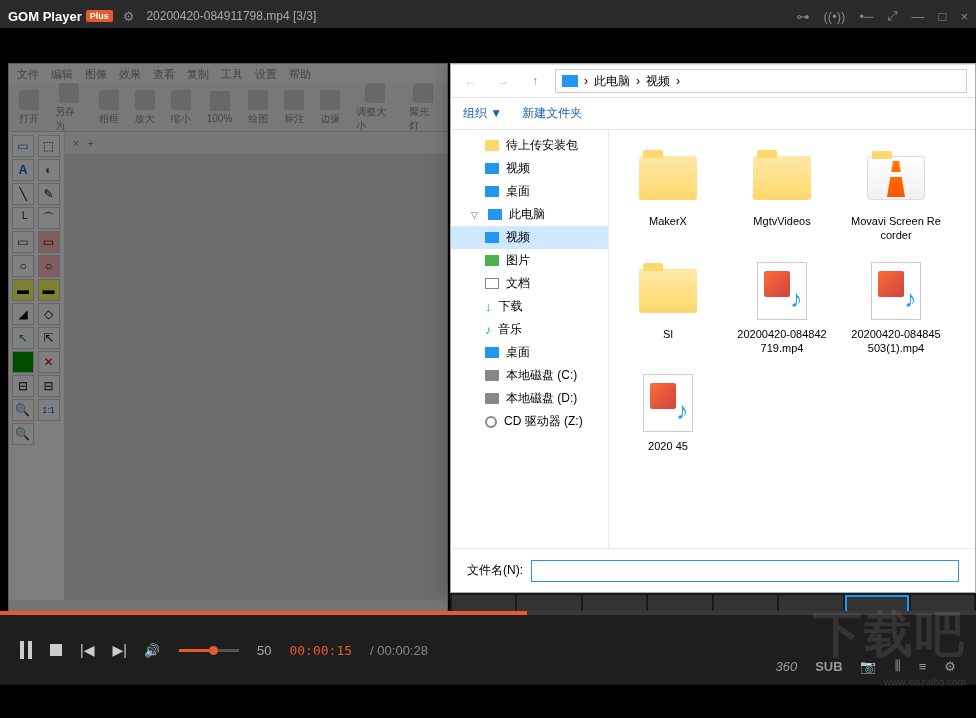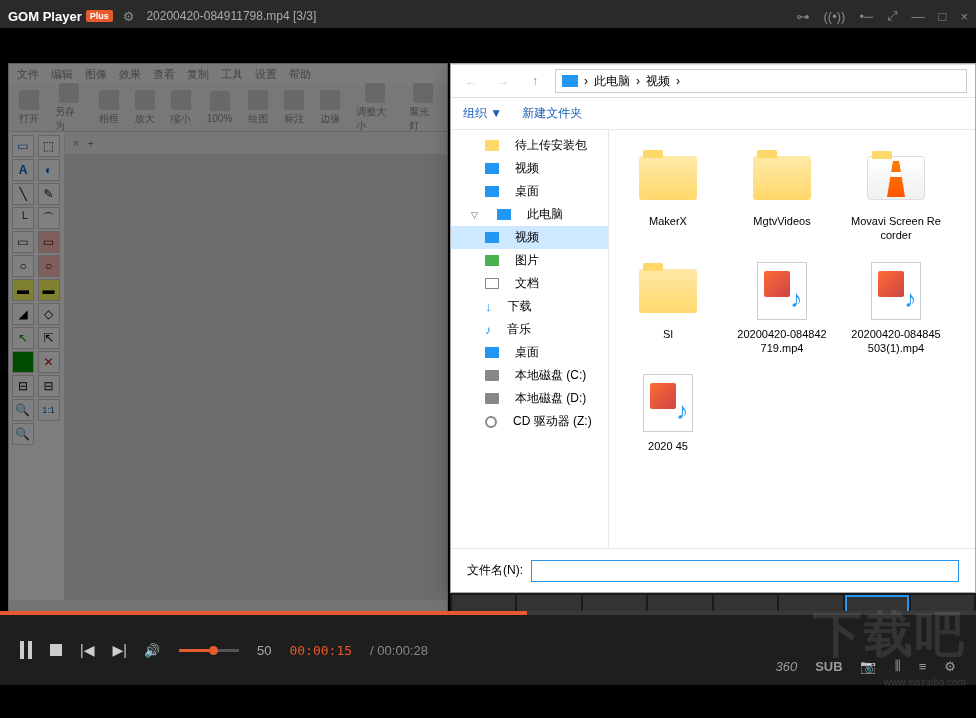--- a/index.html
+++ b/index.html
@@ -36,21 +36,21 @@
 .dlg-title { height:30px; display:flex; align-items:center; padding:0 10px; font-size:12px; }
 .dlg-nav { height:34px; border-top:1px solid #e0e0e0; border-bottom:1px solid #e0e0e0; display:flex; align-items:center; padding:0 8px; gap:8px; font-size:12px; }
 .dlg-nav-btn { width:24px; height:24px; display:flex; align-items:center; justify-content:center; color:#888; cursor:pointer; }
 .dlg-nav-btn.dis { color:#ccc; }
 .dlg-crumb { flex:1; display:flex; align-items:center; gap:6px; border:1px solid #ccc; height:24px; padding:0 6px; }
 .dlg-crumb .pc-icon { width:16px; height:12px; background:#2196f3; }
 .dlg-bar { height:32px; display:flex; align-items:center; padding:0 12px; gap:20px; font-size:12px; border-bottom:1px solid #e8e8e8; }
 .dlg-bar a { color:#1a5fb4; cursor:pointer; }
 .dlg-body { flex:1; display:flex; overflow:hidden; }
 .dlg-tree { width:158px; border-right:1px solid #e8e8e8; padding:4px 0; font-size:12px; overflow-y:auto; }
-.tree-item { display:flex; align-items:center; gap:16px; padding:3px 8px 3px 20px; cursor:pointer; white-space:nowrap; }
+.tree-item { display:flex; align-items:center; gap:7px; padding:3px 8px 3px 20px; cursor:pointer; white-space:nowrap; }
 .tree-item.sel { background:#cde8ff; }
 .tree-item.sub { padding-left:34px; }
 .tree-expand { width:10px; color:#666; font-size:9px; }
 .ti-folder { width:14px; height:11px; background:#ffd86b; border-radius:1px; }
 .ti-video { width:14px; height:11px; background:#2196f3; }
 .ti-desktop { width:14px; height:11px; background:#2196f3; }
 .ti-pc { width:14px; height:11px; background:#2196f3; }
 .ti-pic { width:14px; height:11px; background:#4caf50; }
 .ti-doc { width:14px; height:11px; background:#fff; border:1px solid #888; }
 .ti-dl { color:#2196f3; font-size:13px; }

